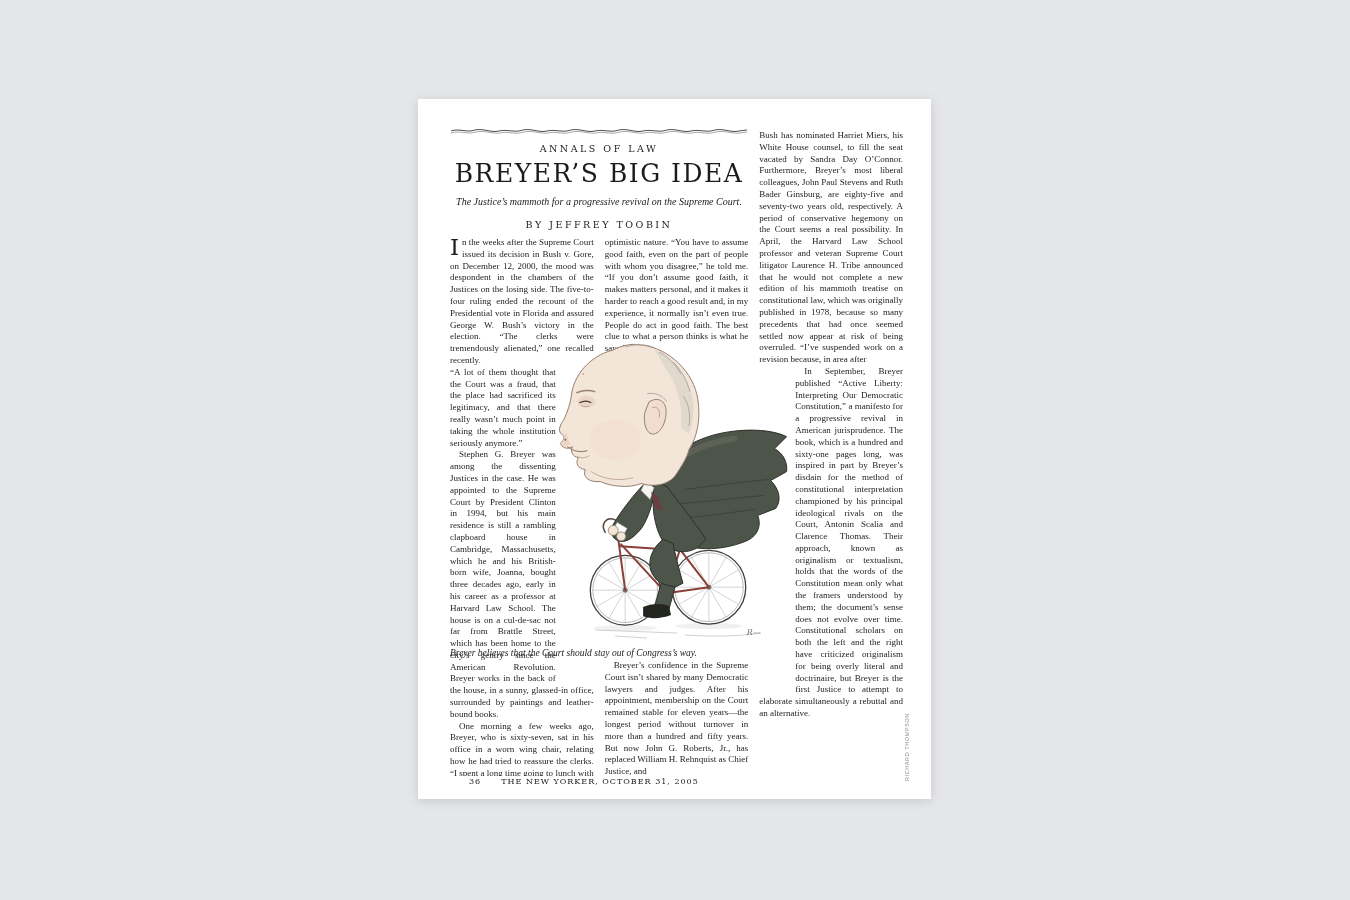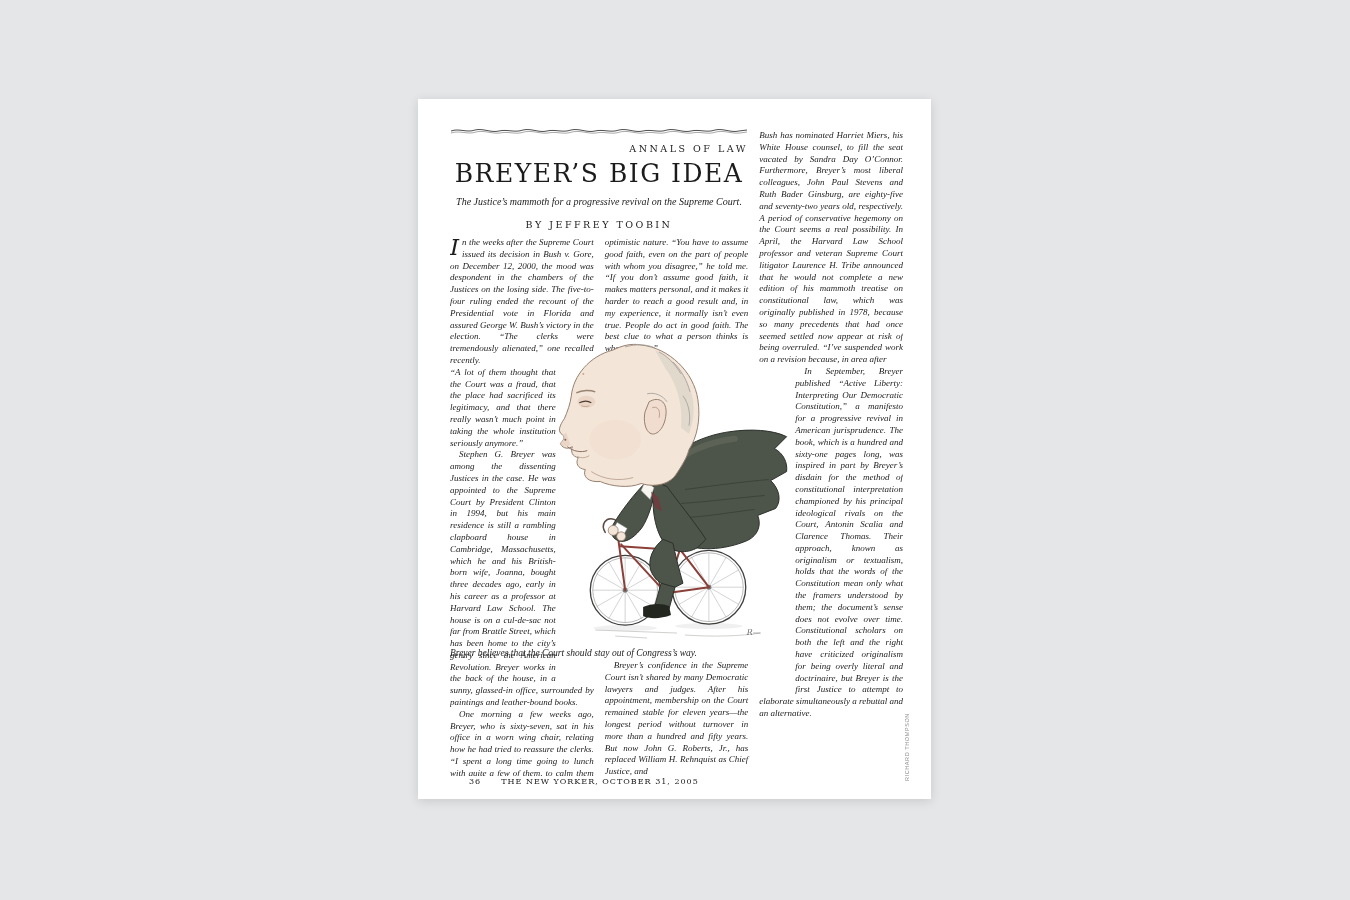--- a/index.html
+++ b/index.html
@@ -5,31 +5,31 @@
   html,body{margin:0;padding:0;}
   .stage{position:relative;width:1350px;height:900px;background:#e5e6e8;overflow:hidden;
          font-family:"Liberation Serif", serif;color:#1c1c1c;}
   .paper{position:absolute;left:418px;top:99px;width:513px;height:700px;background:#ffffff;
          box-shadow:0 2px 10px rgba(0,0,0,0.13);overflow:hidden;}
 
   
   .header{position:absolute;left:32px;top:28px;width:298px;text-align:center;z-index:3;}
   .rule{display:block;margin:0 auto;}
   .rubric{margin-top:7px;font-family:"DejaVu Serif", serif;font-size:9.5px;letter-spacing:2.5px;
-          color:#222;text-align:right;}
+          color:#222;}
   .title{margin-top:5px;font-family:"DejaVu Serif", serif;font-size:25px;letter-spacing:1.5px;
          color:#1b1b1b;transform:scaleY(1.04);}
   .subtitle{margin-top:8px;font-style:italic;font-size:10px;color:#222;}
   .byline{margin-top:12px;font-family:"DejaVu Serif", serif;font-size:9.5px;letter-spacing:2.5px;color:#222;}
 
   
   .cols{position:absolute;left:32px;right:28px;top:31px;bottom:23px;display:flex;gap:11px;
         overflow:hidden;z-index:1;}
   .col{flex:1 1 0;min-width:0;font-size:9px;line-height:11.8px;text-align:justify;
-       hyphens:auto;font-style:italic;-webkit-hyphens:auto;}
+       hyphens:auto;-webkit-hyphens:auto;}
   .col.pad{padding-top:107px;}
   .col p{margin:0;}
   .col p.ind{text-indent:9px;}
   .sp-r{float:right;width:38px;height:318px;}
   .sp-l{float:left;width:36px;height:330px;}
   .illus-gap{height:305px;}
   .dropcap{float:left;font-size:23px;line-height:19px;padding:1px 3px 0 0;font-family:"DejaVu Serif",serif;}
 
   
   .illus{position:absolute;left:137px;top:241px;width:235px;height:304px;z-index:2;}

